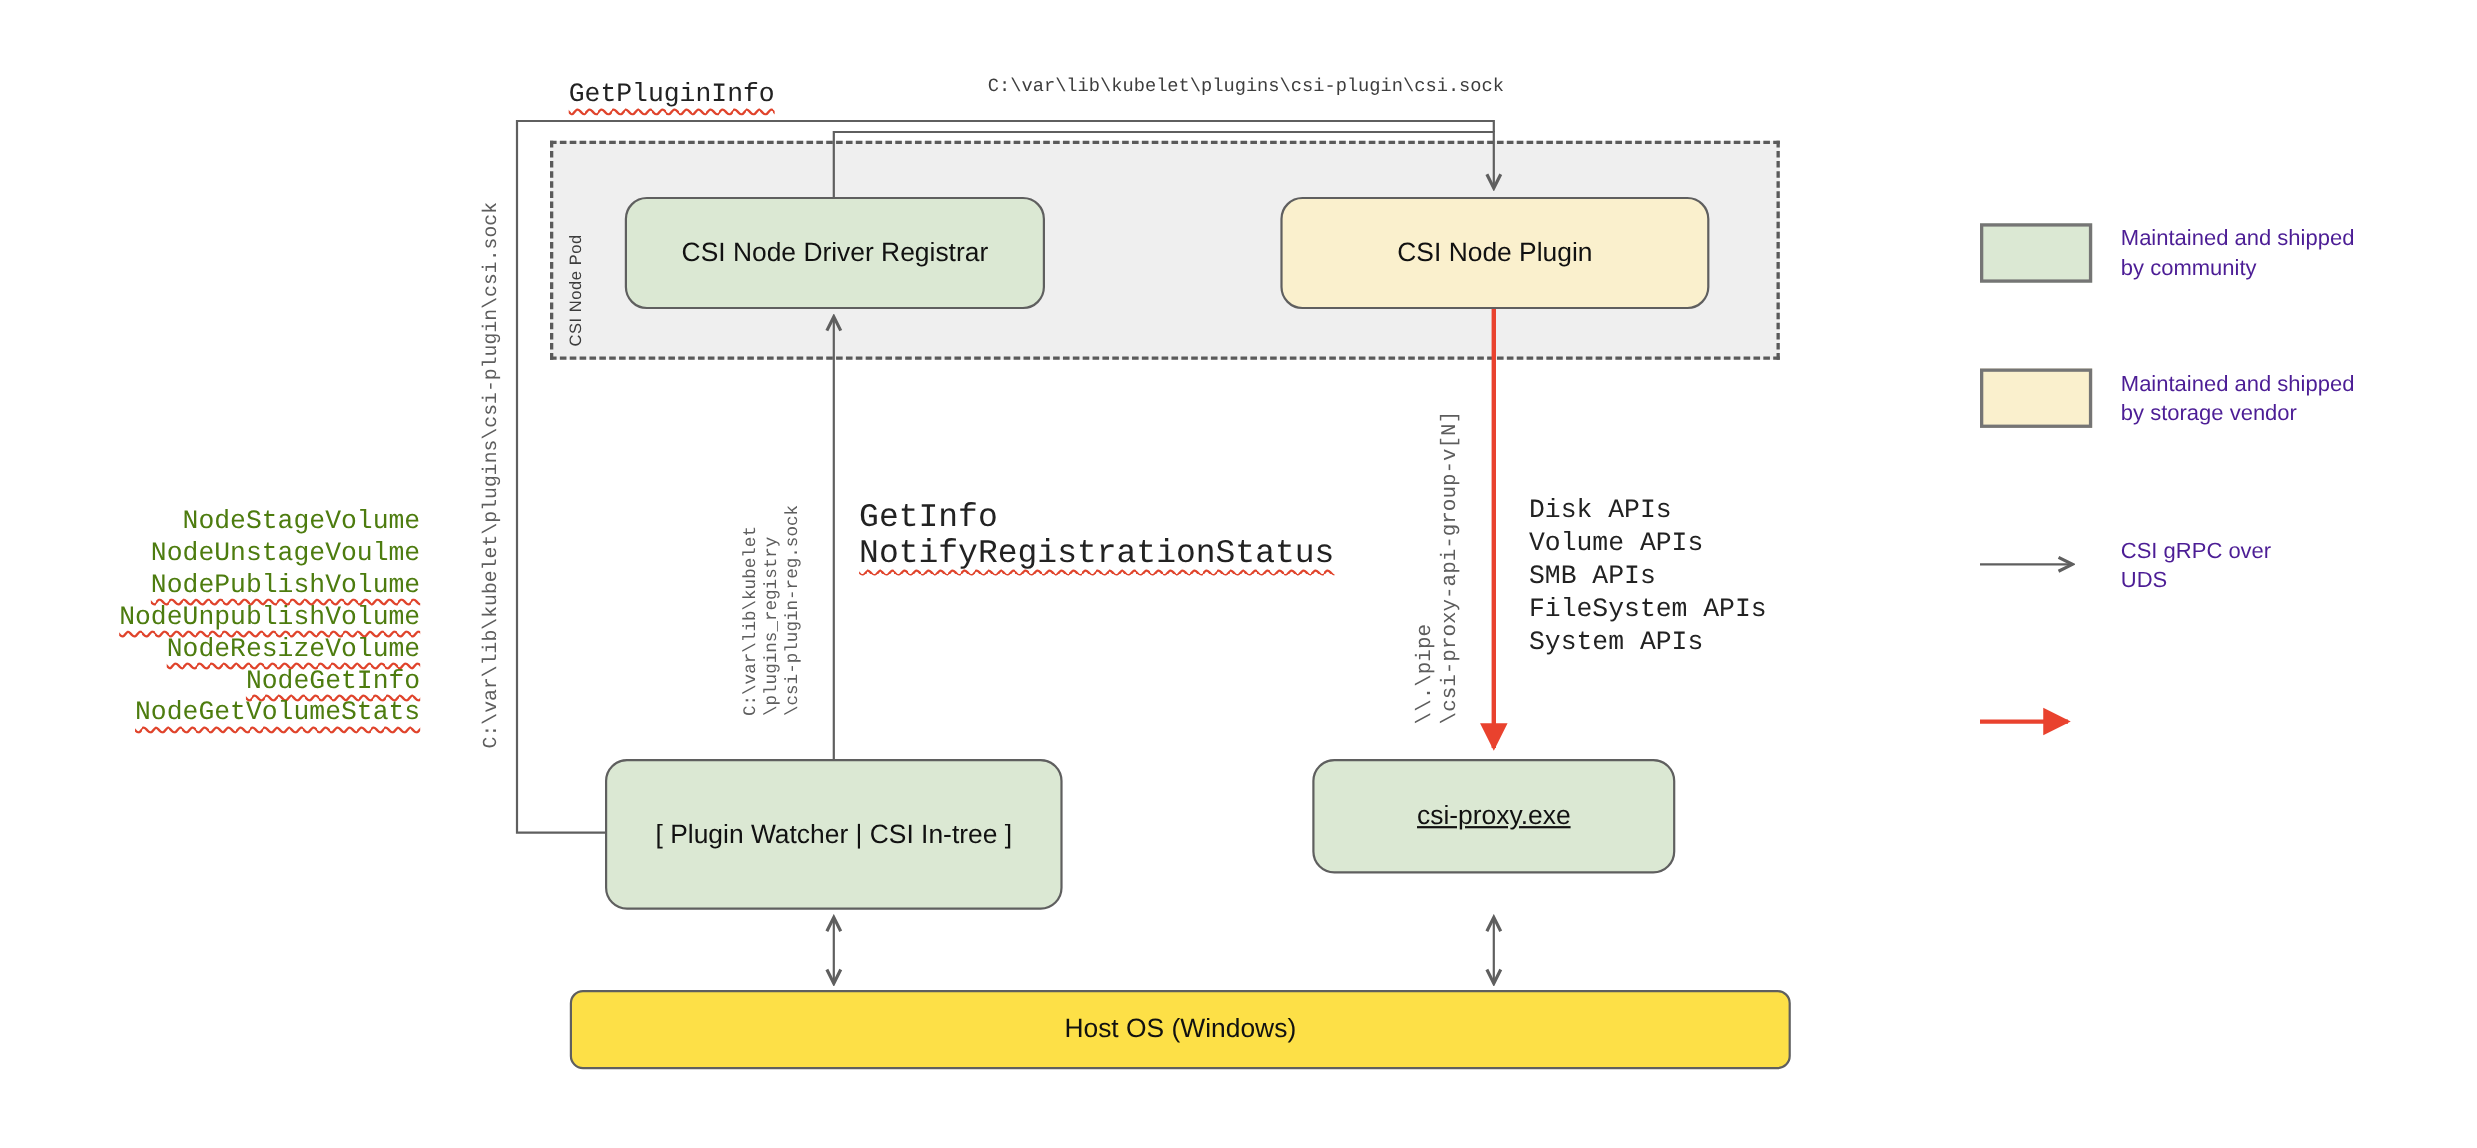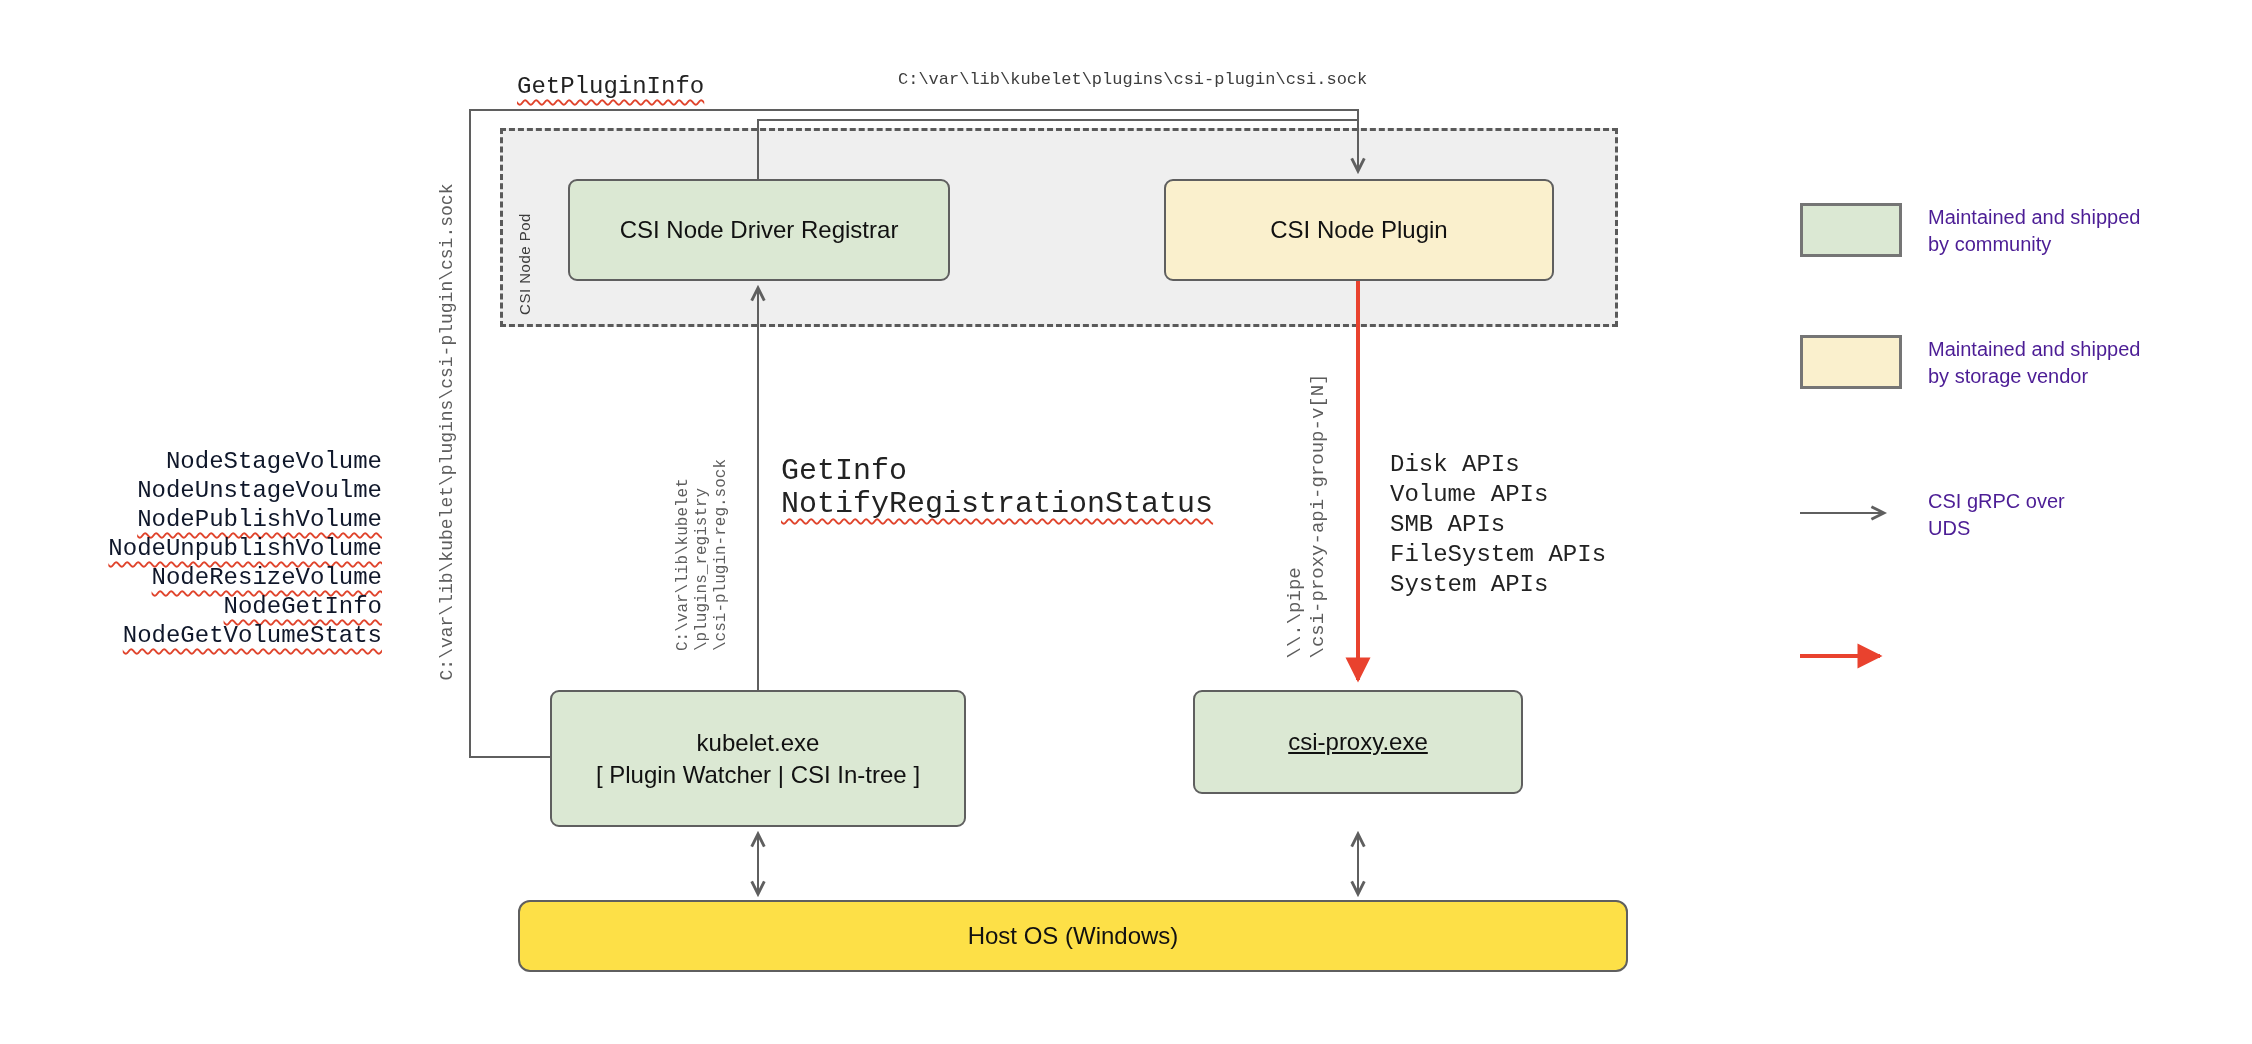--- a/index.html
+++ b/index.html
@@ -3,21 +3,21 @@
 <meta charset="utf-8">
 <style>
   html,body{margin:0;padding:0;background:#ffffff;}
   .canvas{
     position:relative;width:2252px;height:1044px;background:#ffffff;overflow:hidden;
     font-family:"Liberation Sans",sans-serif;color:#1a1a1a;
   }
   .mono{font-family:"Liberation Mono","DejaVu Sans Mono",monospace;}
   .abs{position:absolute;}
   .box{
-    position:absolute;border:2px solid #5f5f5f;border-radius:9px;
+    position:absolute;border:2px solid #5f5f5f;border-radius:20px;
     display:flex;align-items:center;justify-content:center;text-align:center;
     font-size:24px;color:#111;box-sizing:border-box;
   }
   .box .inner{line-height:32px;}
   .pod{
     position:absolute;background:#efefef;border:3px dashed #5a5a5a;box-sizing:border-box;
   }
   .swatch{position:absolute;border:3px solid #757575;box-sizing:border-box;}
   .legend-label{position:absolute;font-size:20px;line-height:27px;color:#4c1d95;}
   .rot{
@@ -25,21 +25,21 @@
     white-space:nowrap;text-align:left;
   }
   .pathtext{color:#5d5d5d;}
   .sq{
     text-decoration-line:underline;
     text-decoration-style:wavy;
     text-decoration-color:#e0442c;
     text-decoration-thickness:1.5px;
     text-underline-offset:6px;
   }
-  .calls{line-height:29px;font-size:24px;color:#0f172a;text-align:right;}
+  .calls{line-height:29px;font-size:24px;color:#4d7c0f;text-align:right;margin-top:13px;}
   .apis{line-height:30px;font-size:24px;color:#222;}
   svg.lines{position:absolute;left:0;top:0;pointer-events:none;}
 </style>
 </head>
 <body>
 
 <div class="canvas">
 
   <div class="pod" style="left:500px;top:128px;width:1118px;height:199px;"></div>
   <div class="rot" style="left:524px;top:264px;font-size:15px;color:#3c3c3c;letter-spacing:0.5px;">CSI Node Pod</div>
@@ -101,21 +101,20 @@
   </div>
 
   <div class="box" style="left:568px;top:179px;width:382px;height:102px;background:#dbe8d3;">
     <span>CSI Node Driver Registrar</span>
   </div>
   <div class="box" style="left:1164px;top:179px;width:390px;height:102px;background:#faf0cd;">
     <span>CSI Node Plugin</span>
   </div>
   <div class="box" style="left:550px;top:690px;width:416px;height:137px;background:#dbe8d3;">
     <div class="inner">
-      <div>kubelet.exe</div>
       <div>[ Plugin Watcher | CSI In-tree ]</div>
     </div>
   </div>
   <div class="box" style="left:1193px;top:690px;width:330px;height:104px;background:#dbe8d3;text-decoration:underline;">
     <span>csi-proxy.exe</span>
   </div>
   <div class="box" style="left:518px;top:900px;width:1110px;height:72px;background:#fde047;border-radius:12px;">
     <span>Host OS (Windows)</span>
   </div>
 

